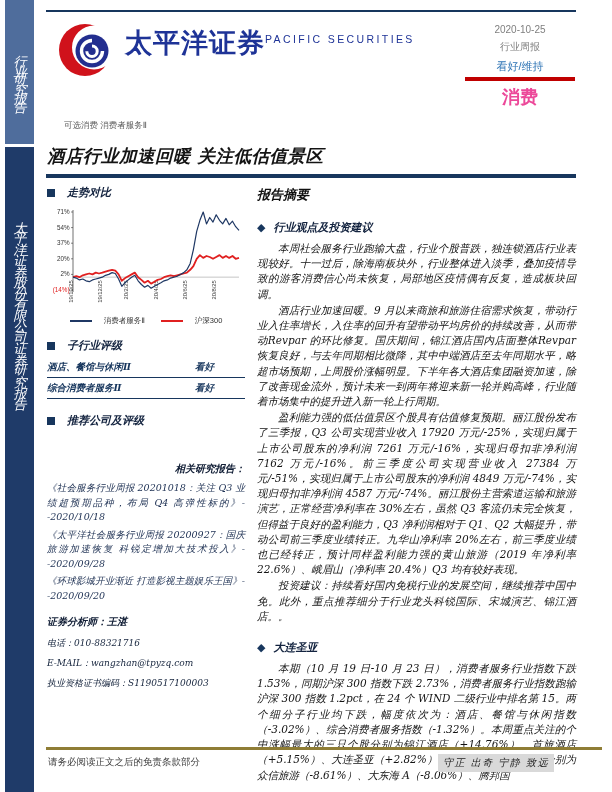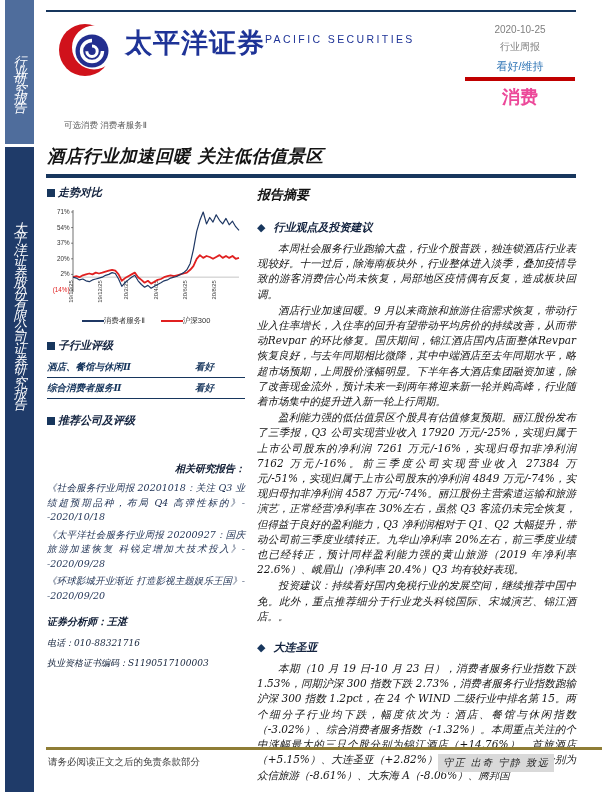--- a/index.html
+++ b/index.html
@@ -33,30 +33,30 @@
 
   
   .doc-title{position:absolute;left:47px;top:144px;font-size:17.5px;font-weight:bold;
              font-style:italic;color:#141414;letter-spacing:.5px;}
   .title-rule{position:absolute;left:46px;top:174px;width:530px;height:4px;background:#17365d;}
 
   
   .col-left{position:absolute;left:47px;top:185px;width:198px;}
   .col-right{position:absolute;left:257px;top:186px;width:319px;}
 
-  .sq-head{display:flex;align-items:center;gap:3px;font-size:11px;font-weight:bold;
+  .sq-head{display:flex;align-items:center;gap:12px;font-size:11px;font-weight:bold;
            font-style:italic;color:#13233f;}
   .sq{width:8px;height:8px;background:#17365d;flex:none;}
 
   
   .chart-wrap{margin-top:6px;}
   #trend-chart{display:block;font-family:"Liberation Sans",sans-serif;}
   .legend{display:flex;justify-content:center;gap:16px;align-items:center;margin-top:-2px;
           font-size:7.5px;color:#333;font-family:"Liberation Sans",sans-serif;}
-  .legend-item{display:flex;align-items:center;gap:0;}
+  .legend-item{display:flex;align-items:center;gap:12px;}
   .legend-line{display:inline-block;width:22px;height:2px;}
 
   .sub-head{margin-top:12px;}
   .sub-table{margin-top:4px;}
   .sub-row{display:flex;justify-content:space-between;align-items:center;
            border-bottom:1px solid #17365d;padding:4px 0 3px 0;
            font-size:9.5px;font-weight:bold;font-style:italic;color:#17365d;}
   .sub-row .rating{width:50px;text-align:left;}
   .rec-head{margin-top:14px;}
 
@@ -184,20 +184,21 @@
 
     <div class="related">
       <div class="related-label">相关研究报告：</div>
       <p class="report">《社会服务行业周报 20201018：关注 Q3 业绩超预期品种，布局 Q4 高弹性标的》--2020/10/18</p>
       <p class="report">《太平洋社会服务行业周报 20200927：国庆旅游加速恢复 科锐定增加大技术投入》--2020/09/28</p>
       <p class="report">《环球影城开业渐近 打造影视主题娱乐王国》--2020/09/20</p>
     </div>
 
     <div class="analyst">证券分析师：王湛</div>
     <div class="contact">电话：010-88321716</div>
+    <div class="contact">E-MAIL：wangzhan@tpyzq.com</div>
     <div class="contact">执业资格证书编码：S1190517100003</div>
   </div>
 
   <div class="col-right">
     <div class="summary-title">报告摘要</div>
 
     <div class="dia-head">
       <span class="dia">◆</span>
       <span>行业观点及投资建议</span>
     </div>

